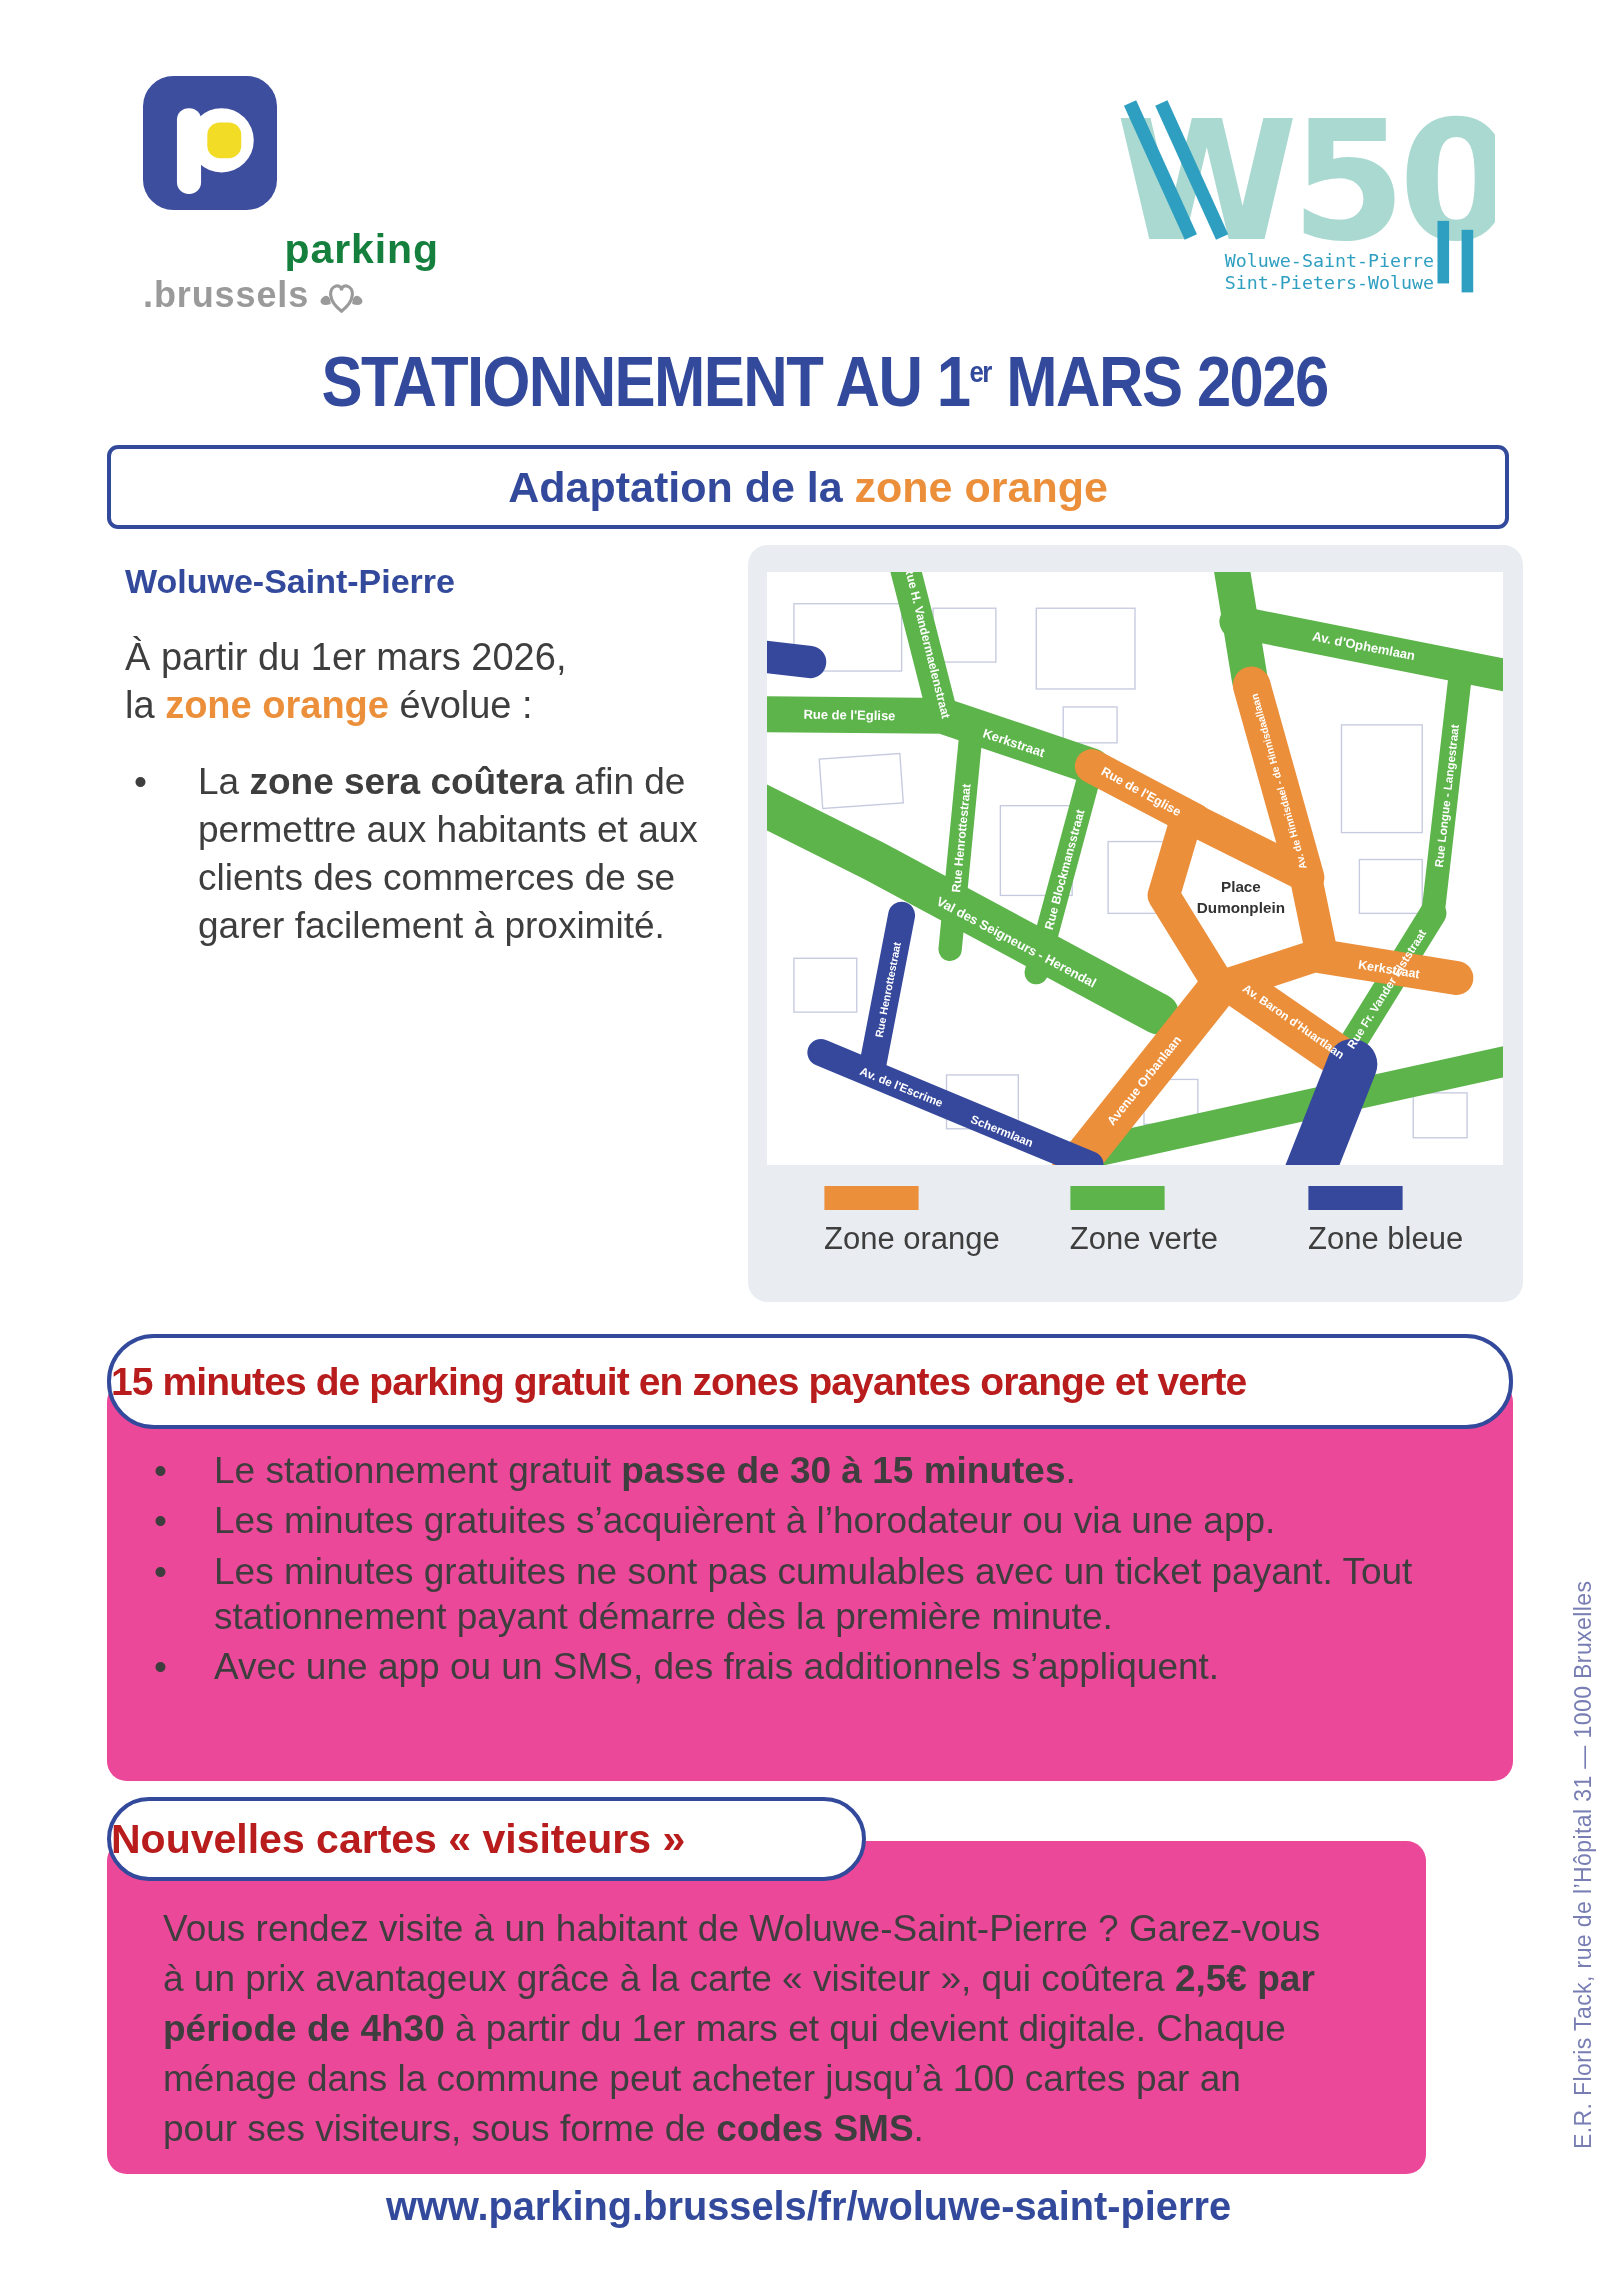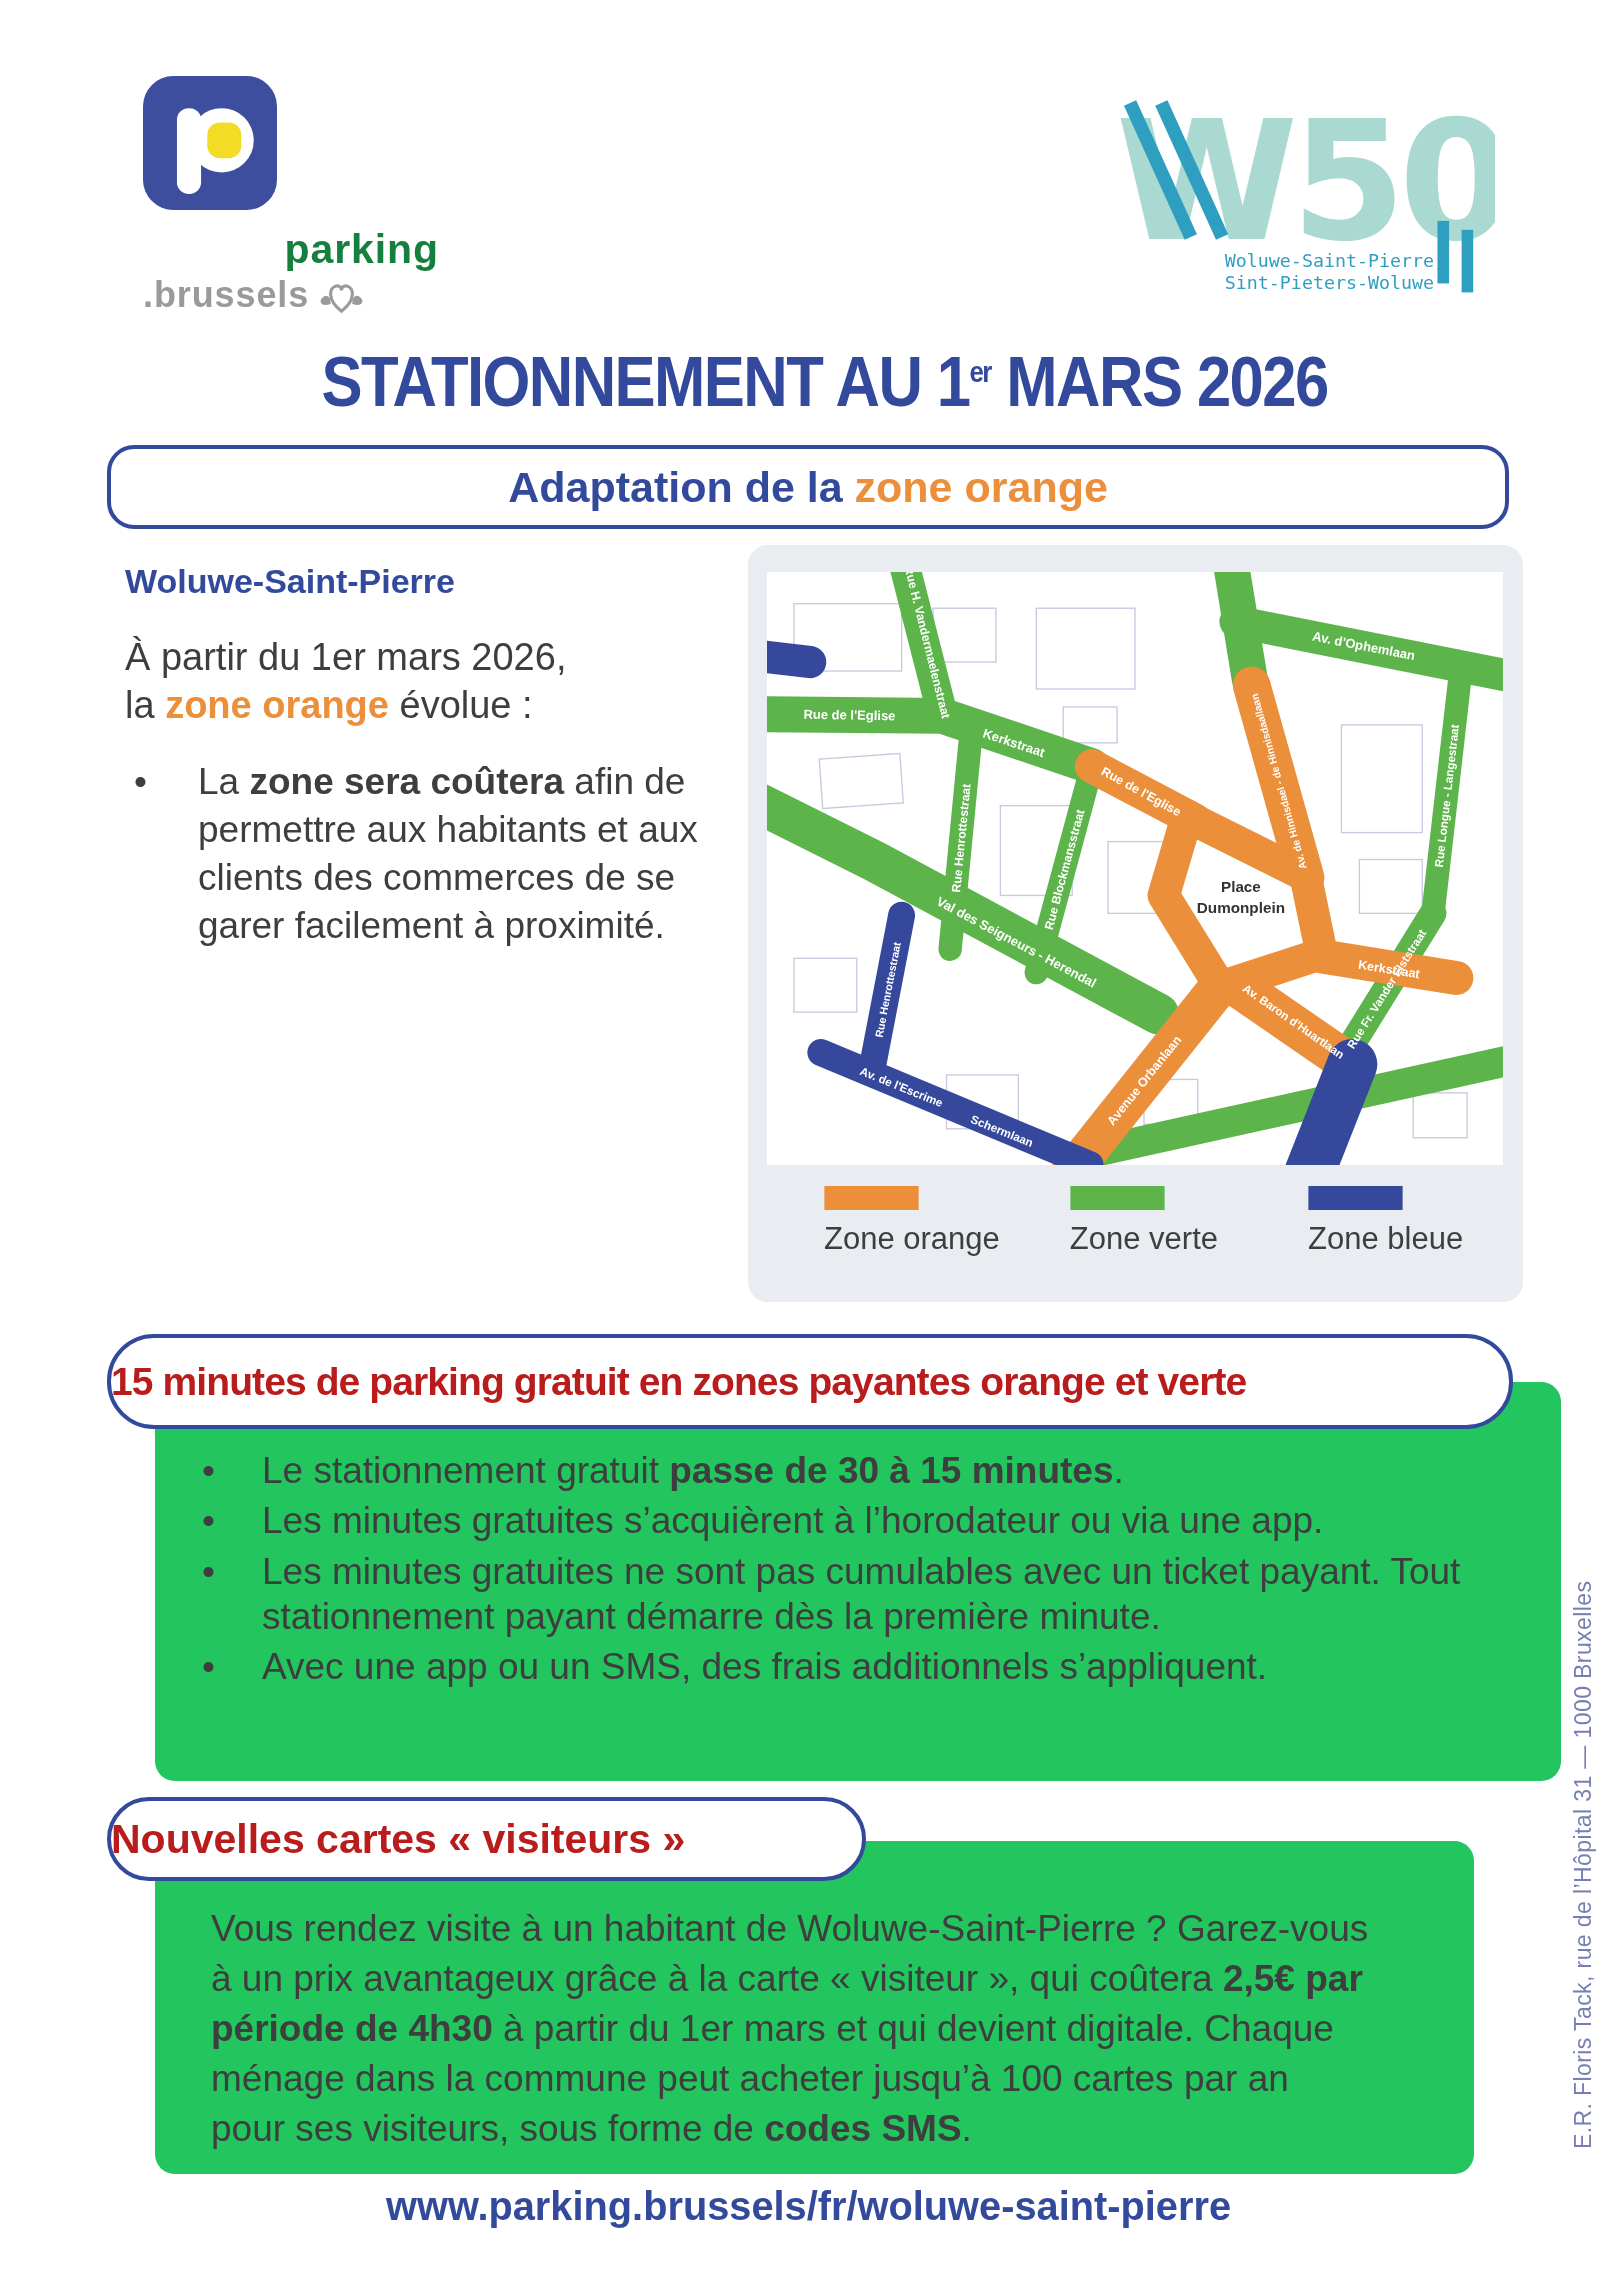--- a/index.html
+++ b/index.html
@@ -16,21 +16,21 @@
   
   .page-title { position:absolute; left:0; top:342px; width:100%; text-align:center;padding-left:32px; }
   .page-title .inner {
     display:inline-block; transform:scaleX(.88); transform-origin:center;
     font-weight:bold; font-size:70px; letter-spacing:-1.8px; color:#334a9c; white-space:nowrap;
   }
   .page-title sup { font-size:42%; vertical-align:super; }
   
   .adapt-box {
     position:absolute; left:107px; top:445px; width:1402px; height:84px;
-    border:4.5px solid #334a9c; border-radius:27px; background:#fff;
+    border:4.5px solid #334a9c; border-radius:11px; background:#fff;
     display:flex; align-items:center; justify-content:center;
     font-weight:bold; font-size:43px; color:#334a9c;
   }
   .accent-orange { color:#eb8f3b; }
   
   .col-left { position:absolute; left:125px; top:562px; width:622px; }
   .col-left h3 { font-size:34px; font-weight:bold; color:#334a9c; }
   .col-left .intro { margin-top:32px; font-size:38px; line-height:48px; color:#3e3e3e; }
   .col-left .intro b.accent-orange { font-weight:bold; }
   .adapt-bullets { list-style:none; margin-top:29px; }
@@ -47,21 +47,21 @@
   .legend-item .lab { font-size:31px; color:#3e3e3e; margin-top:10.7px; }
   .li-1 { margin-left:76px; } .li-2 { margin-left:70px; } .li-3 { margin-left:90px; }
   
   .pill {
     position:absolute; background:#fff; border:4.5px solid #334a9c;
     display:flex; align-items:center; 
     font-weight:bold; color:#b91c1c; z-index:2;
   }
   .pill-15 { left:107px; top:1334px; width:1406px; height:95px; border-radius:47px; font-size:39px; letter-spacing:-0.9px; }
   .pill-vis { left:107px; top:1797px; width:759px; height:84px; border-radius:42px; font-size:41px; }
-  .panel { position:absolute; background:#22c55e; border-radius:19.7px; z-index:1;margin-left:48px; }
+  .panel { position:absolute; background:#ec4899; border-radius:19.7px; z-index:1; }
   .panel-15 { left:107px; top:1382px; width:1406px; height:399px; }
   .panel-vis { left:107px; top:1841px; width:1319px; height:333px; }
   .bullets15 { list-style:none; margin:66px 36px 0 31px; }
   .bullets15 li { position:relative; padding-left:76px; font-size:37px; line-height:45px; margin-bottom:5.4px; color:#3e3e3e; }
   .bullets15 li::before { content:"•"; position:absolute; left:16px; top:0; }
   .vis-par { margin:63px 103px 0 56px; font-size:37px; line-height:50px; color:#3e3e3e; }
   
   .footer-url {
     position:absolute; left:0; top:2183px; width:100%; text-align:center;
     font-weight:bold; font-size:41px; color:#334a9c;

